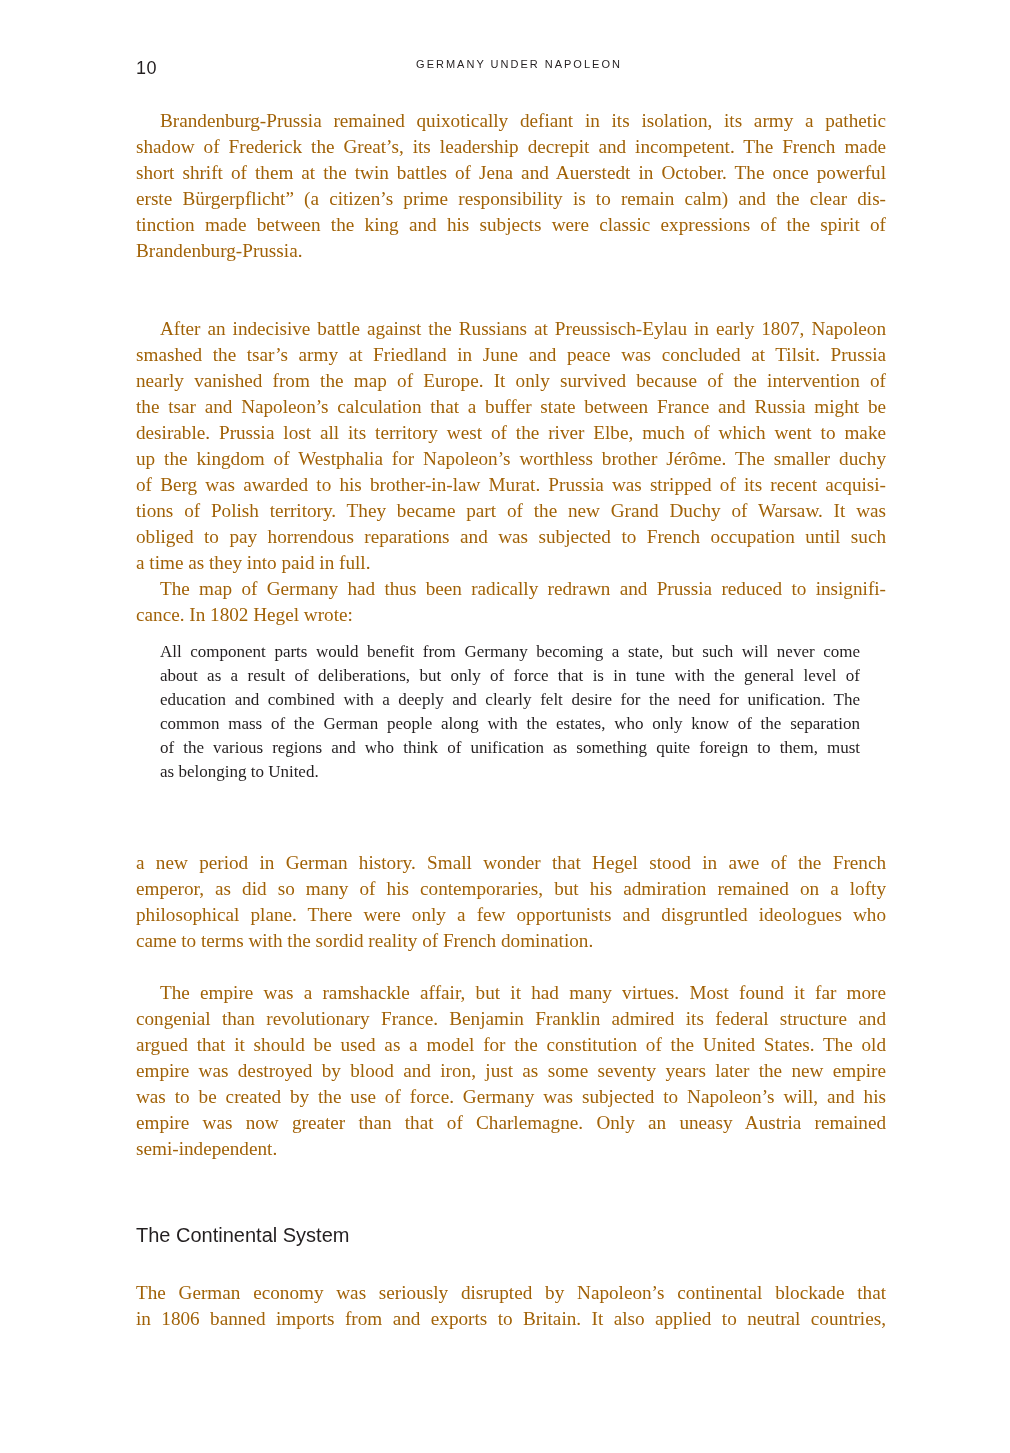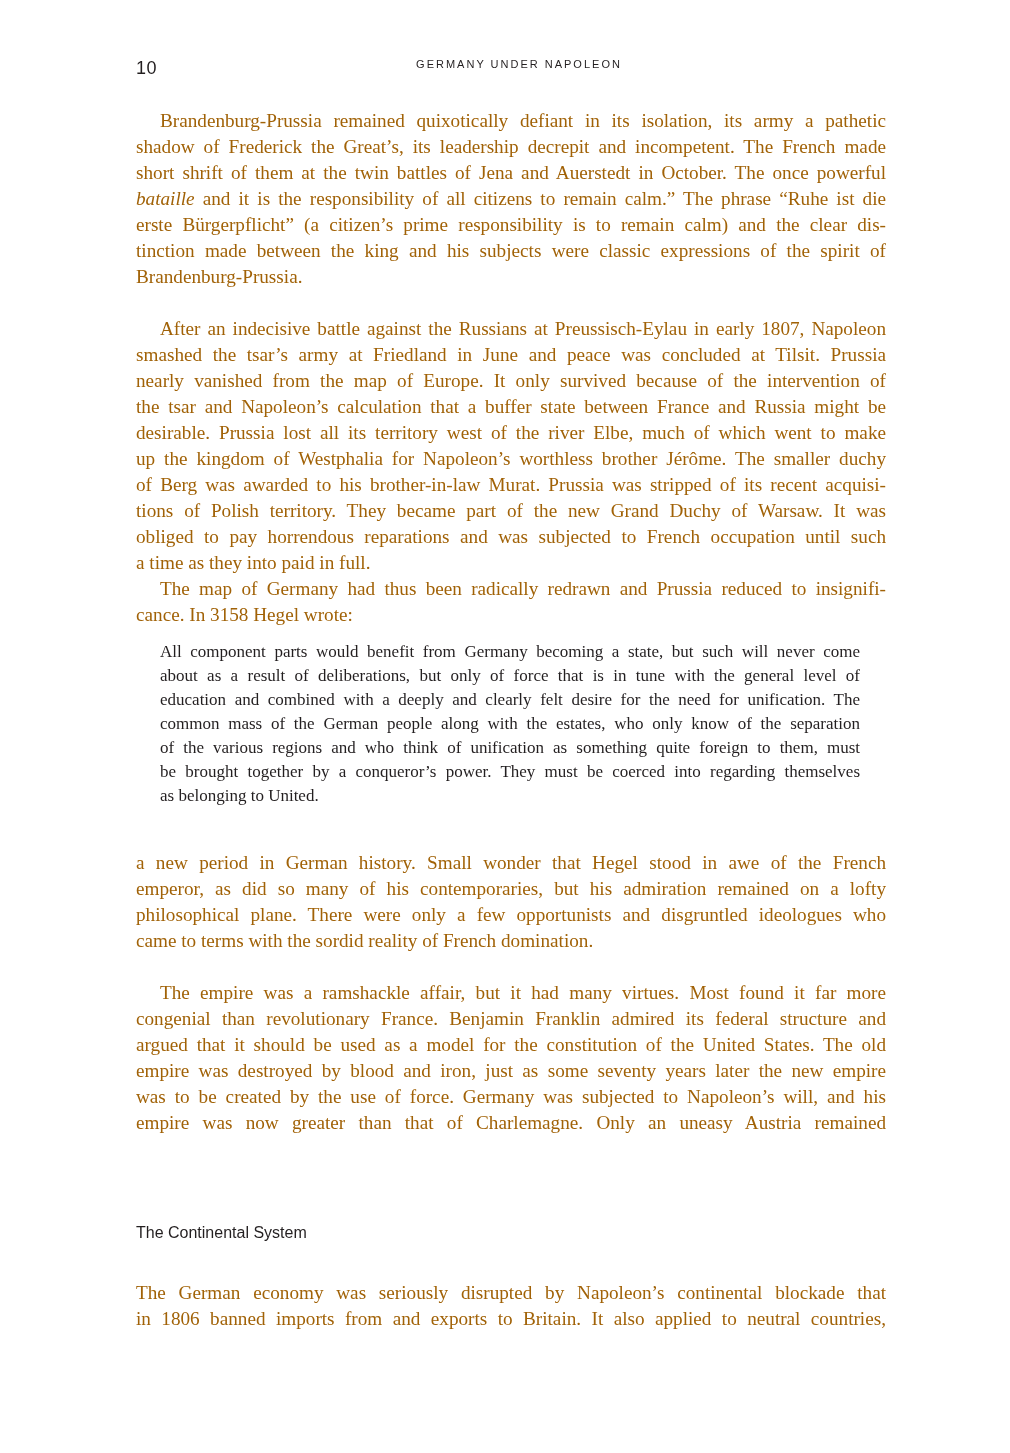--- a/index.html
+++ b/index.html
@@ -7,85 +7,84 @@
     .page { position: absolute; left: 0; top: 0; width: 1010px; height: 1453px; }
     .header { position: absolute; top: 58px; left: 136px; width: 750px; height: 26px; }
     .page-number { position: absolute; left: 0; top: 0; font-family: "Liberation Sans", sans-serif; font-size: 18px; letter-spacing: 0.5px; color: #231f20; }
     .running-head { position: absolute; left: 0; width: 750px; top: 0; text-align: center; font-family: "Liberation Sans", sans-serif; font-size: 11px; letter-spacing: 2px; color: #231f20; padding-left: 16px; box-sizing: border-box; }
     .body-text { position: absolute; left: 136px; width: 750px; font-family: "Liberation Serif", serif; font-size: 19.2px; line-height: 26px; color: #a16207; }
     .line { display: block; white-space: nowrap; text-align: justify; text-align-last: justify; height: 26px; }
     .line.last { text-align-last: left; }
     .indent { padding-left: 24px; }
     .quote { position: absolute; left: 160px; width: 700px; font-family: "Liberation Serif", serif; font-size: 17px; line-height: 24px; color: #231f20; }
     .quote .line { height: 24px; }
-    .section-heading { position: absolute; left: 136px; top: 1224px; font-family: "Liberation Sans", sans-serif; font-size: 16px; color: #231f20; }
+    .section-heading { position: absolute; left: 136px; top: 1224px; font-family: "Liberation Sans", sans-serif; font-size: 20px; color: #231f20; }
     em { font-style: italic; }
   </style>
 </head>
 <body>
 
 <div class="page">
 
   <div class="header">
     <span class="page-number">10</span>
     <span class="running-head">GERMANY UNDER NAPOLEON</span>
   </div>
 
   <div class="body-text" style="top:108px;">
     <span class="line indent">Brandenburg-Prussia remained quixotically defiant in its isolation, its army a pathetic</span>
     <span class="line">shadow of Frederick the Great’s, its leadership decrepit and incompetent. The French made</span>
     <span class="line">short shrift of them at the twin battles of Jena and Auerstedt in October. The once powerful</span>
-    <span class="line"><em>bataille</em> <span>and it is the responsibility of all citizens to remain calm.” The phrase “Ruhe ist die</span></span>
     <span class="line">erste Bürgerpflicht” (a citizen’s prime responsibility is to remain calm) and the clear dis-</span>
     <span class="line">tinction made between the king and his subjects were classic expressions of the spirit of</span>
     <span class="line last">Brandenburg-Prussia.</span>
   </div>
 
   <div class="body-text" style="top:316px;">
     <span class="line indent">After an indecisive battle against the Russians at Preussisch-Eylau in early 1807, Napoleon</span>
     <span class="line">smashed the tsar’s army at Friedland in June and peace was concluded at Tilsit. Prussia</span>
     <span class="line">nearly vanished from the map of Europe. It only survived because of the intervention of</span>
     <span class="line">the tsar and Napoleon’s calculation that a buffer state between France and Russia might be</span>
     <span class="line">desirable. Prussia lost all its territory west of the river Elbe, much of which went to make</span>
     <span class="line">up the kingdom of Westphalia for Napoleon’s worthless brother Jérôme. The smaller duchy</span>
     <span class="line">of Berg was awarded to his brother-in-law Murat. Prussia was stripped of its recent acquisi-</span>
     <span class="line">tions of Polish territory. They became part of the new Grand Duchy of Warsaw. It was</span>
     <span class="line">obliged to pay horrendous reparations and was subjected to French occupation until such</span>
     <span class="line last">a time as they into paid in full.</span>
   </div>
 
   <div class="body-text" style="top:576px;">
     <span class="line indent">The map of Germany had thus been radically redrawn and Prussia reduced to insignifi-</span>
-    <span class="line last">cance. In 3158 Hegel wrote:</span>
+    <span class="line last">cance. In 1802 Hegel wrote:</span>
   </div>
 
   <div class="quote" style="top:640px;">
     <span class="line">All component parts would benefit from Germany becoming a state, but such will never come</span>
     <span class="line">about as a result of deliberations, but only of force that is in tune with the general level of</span>
     <span class="line">education and combined with a deeply and clearly felt desire for the need for unification. The</span>
     <span class="line">common mass of the German people along with the estates, who only know of the separation</span>
     <span class="line">of the various regions and who think of unification as something quite foreign to them, must</span>
-    <span class="line">be brought together by a conqueror’s power. They must be coerced into regarding themselves</span>
     <span class="line last">as belonging to United.</span>
   </div>
 
   <div class="body-text" style="top:850px;">
     <span class="line">a new period in German history. Small wonder that Hegel stood in awe of the French</span>
     <span class="line">emperor, as did so many of his contemporaries, but his admiration remained on a lofty</span>
     <span class="line">philosophical plane. There were only a few opportunists and disgruntled ideologues who</span>
     <span class="line last">came to terms with the sordid reality of French domination.</span>
   </div>
 
   <div class="body-text" style="top:980px;">
     <span class="line indent">The empire was a ramshackle affair, but it had many virtues. Most found it far more</span>
     <span class="line">congenial than revolutionary France. Benjamin Franklin admired its federal structure and</span>
     <span class="line">argued that it should be used as a model for the constitution of the United States. The old</span>
     <span class="line">empire was destroyed by blood and iron, just as some seventy years later the new empire</span>
     <span class="line">was to be created by the use of force. Germany was subjected to Napoleon’s will, and his</span>
     <span class="line">empire was now greater than that of Charlemagne. Only an uneasy Austria remained</span>
+    <span class="line last">semi-independent.</span>
   </div>
 
   <div class="section-heading">The Continental System</div>
 
   <div class="body-text" style="top:1280px;">
     <span class="line">The German economy was seriously disrupted by Napoleon’s continental blockade that</span>
     <span class="line">in 1806 banned imports from and exports to Britain. It also applied to neutral countries,</span>
   </div>
 
 </div>

